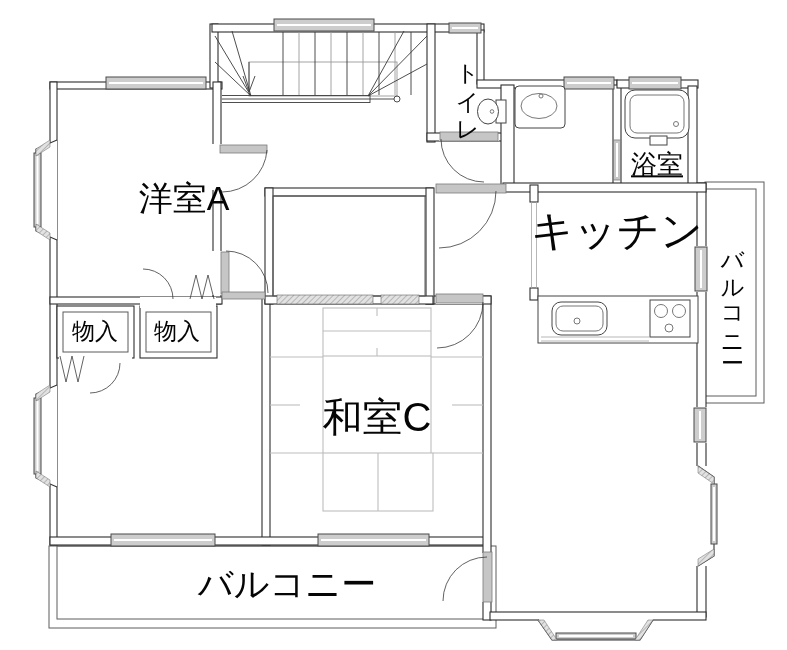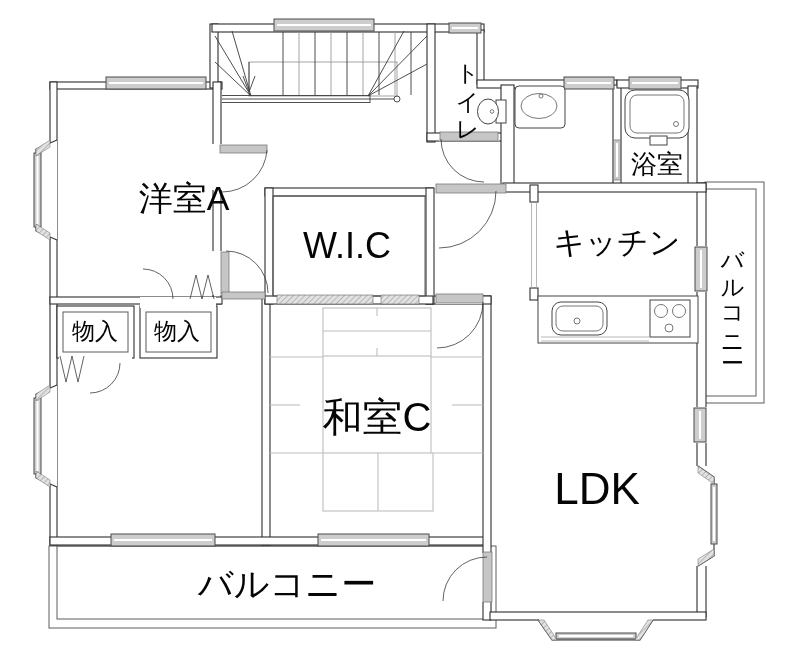--- a/index.html
+++ b/index.html
@@ -293,23 +293,21 @@
     <line class="tatami" x1="270" y1="453" x2="323" y2="453"></line>
     <line class="tatami" x1="433" y1="453" x2="483" y2="453"></line>
     <line class="tatami" x1="270" y1="405" x2="300" y2="405"></line>
     <line class="tatami" x1="452" y1="405" x2="483" y2="405"></line>
   </g>
 </svg>
 
 <div id="labels">
       <div class="room-label" style="left: 137px; top: 199px; font-size: 34px; margin-left: 47px;">洋室A</div>
       <div class="room-label vertical" style="left: 468px; top: 91px; font-size: 23px;">トイレ</div>
-      <div class="room-label" style="left: 657px; top: 165px; font-size: 26px;">浴室</div>
-      <div class="room-label" style="left: 347px; top: 246px; font-size: 36px;">W.I.C</div>
-      <div class="room-label" style="left: 617px; top: 243px; font-size: 31px;">キッチン</div>
+      <div class="room-label" style="left: 657px; top: 165px; font-size: 26px; text-decoration: underline;">浴室</div>
+      <div class="room-label" style="left: 617px; top: 231px; font-size: 42px;">キッチン</div>
       <div class="room-label vertical" style="left: 733px; top: 294px; font-size: 23px;">バルコニー</div>
       <div class="room-label" style="left: 95px; top: 331px; font-size: 23px;">物入</div>
       <div class="room-label" style="left: 177px; top: 331px; font-size: 23px;">物入</div>
       <div class="room-label" style="left: 377px; top: 417px; font-size: 40px;">和室C</div>
-      <div class="room-label" style="left: 597px; top: 489px; font-size: 44px;">LDK</div>
       <div class="room-label" style="left: 287px; top: 584px; font-size: 35px;">バルコニー</div>
     </div>
 </div>
 
 </body></html>

